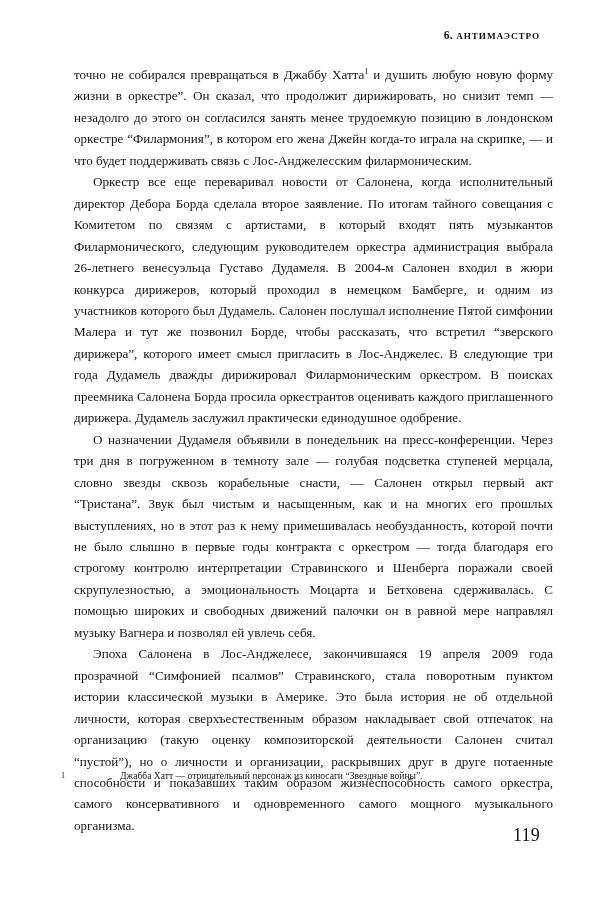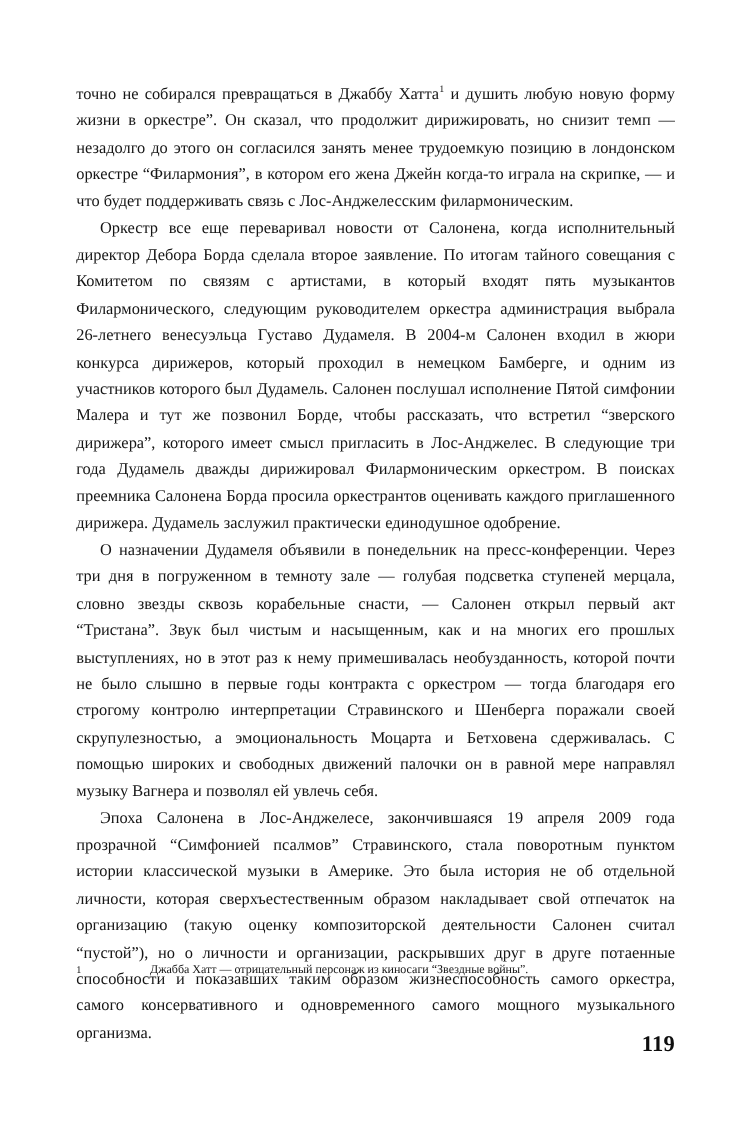--- a/index.html
+++ b/index.html
@@ -43,21 +43,21 @@
     letter-spacing: 0.3px;
   }
   .running-head .chap-title {
     font-size: 9.2px;
   }
 
   
   .text-column {
     position: absolute;
     top: 64px;
-    left: 61px;
+    left: 74px;
     width: 479px;
   }
 
   p.body-par {
     margin: 0;
     font-size: 13.1px;
     line-height: 21.45px;
     text-align: justify;
     text-justify: inter-word;
     text-indent: 19px;
@@ -96,31 +96,35 @@
     flex: 1 1 auto;
     margin-left: 24px;
   }
 
   
   .folio {
     position: absolute;
     right: 60px;
     top: 826px;
     font-size: 18px;
-    font-weight: bold;
+    font-weight: normal;
     letter-spacing: 0.2px;
     color: #0e0e0e;
     line-height: 1;
   }
 </style>
 </head>
 <body>
 
 <div class="page">
 
+  <div class="running-head">
+    <span class="chap-num">6.</span>
+    <span class="chap-title">АНТИМАЭСТРО</span>
+  </div>
 
   <div class="text-column">
 
     <p class="body-par first"><span>точно не собирался превращаться в Джаббу Хатта</span><sup class="fn-ref">1</sup><span> и душить любую новую форму жизни в оркестре”. Он сказал, что продолжит дирижировать, но снизит темп — незадолго до этого он согласился занять менее трудоемкую позицию в лондонском оркестре “Филармония”, в котором его жена Джейн когда-то играла на скрипке, — и что будет поддерживать связь с Лос-Анджелесским филармоническим.</span></p>
 
     <p class="body-par">Оркестр все еще переваривал новости от Салонена, когда исполнительный директор Дебора Борда сделала второе заявление. По итогам тайного совещания с Комитетом по связям с артистами, в который входят пять музыкантов Филармонического, следующим руководителем оркестра администрация выбрала 26-летнего венесуэльца Густаво Дудамеля. В 2004-м Салонен входил в жюри конкурса дирижеров, который проходил в немецком Бамберге, и одним из участников которого был Дудамель. Салонен послушал исполнение Пятой симфонии Малера и тут же позвонил Борде, чтобы рассказать, что встретил “зверского дирижера”, которого имеет смысл пригласить в Лос-Анджелес. В следующие три года Дудамель дважды дирижировал Филармоническим оркестром. В поисках преемника Салонена Борда просила оркестрантов оценивать каждого приглашенного дирижера. Дудамель заслужил практически единодушное одобрение.</p>
 
     <p class="body-par">О назначении Дудамеля объявили в понедельник на пресс-конференции. Через три дня в погруженном в темноту зале — голубая подсветка ступеней мерцала, словно звезды сквозь корабельные снасти, — Салонен открыл первый акт “Тристана”. Звук был чистым и насыщенным, как и на многих его прошлых выступлениях, но в этот раз к нему примешивалась необузданность, которой почти не было слышно в первые годы контракта с оркестром — тогда благодаря его строгому контролю интерпретации Стравинского и Шенберга поражали своей скрупулезностью, а эмоциональность Моцарта и Бетховена сдерживалась. С помощью широких и свободных движений палочки он в равной мере направлял музыку Вагнера и позволял ей увлечь себя.</p>
 
     <p class="body-par">Эпоха Салонена в Лос-Анджелесе, закончившаяся 19 апреля 2009 года прозрачной “Симфонией псалмов” Стравинского, стала поворотным пунктом истории классической музыки в Америке. Это была история не об отдельной личности, которая сверхъестественным образом накладывает свой отпечаток на организацию (такую оценку композиторской деятельности Салонен считал “пустой”), но о личности и организации, раскрывших друг в друге потаенные способности и показавших таким образом жизнеспособность самого оркестра, самого консервативного и одновременного самого мощного музыкального организма.</p>

